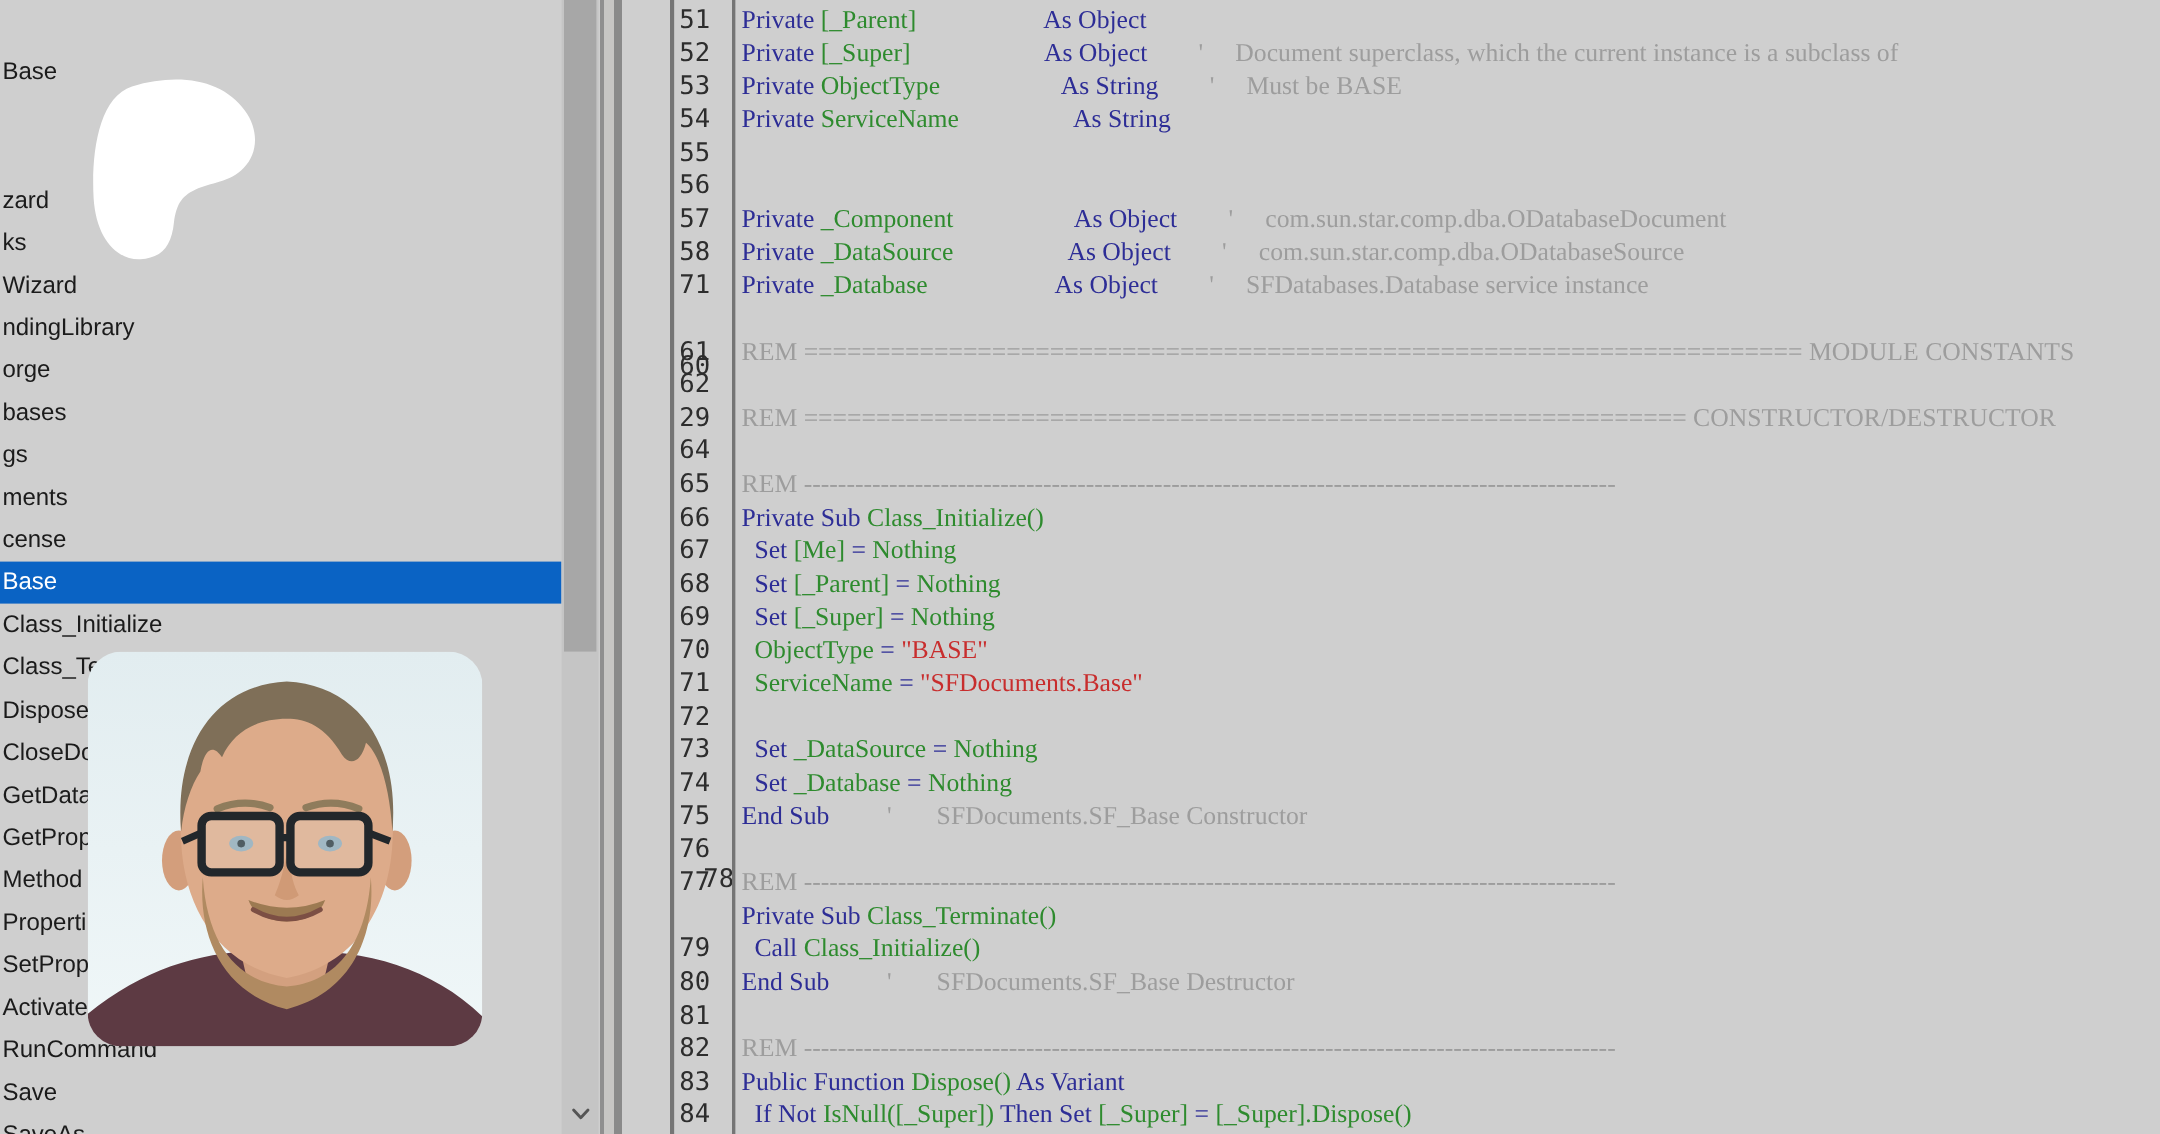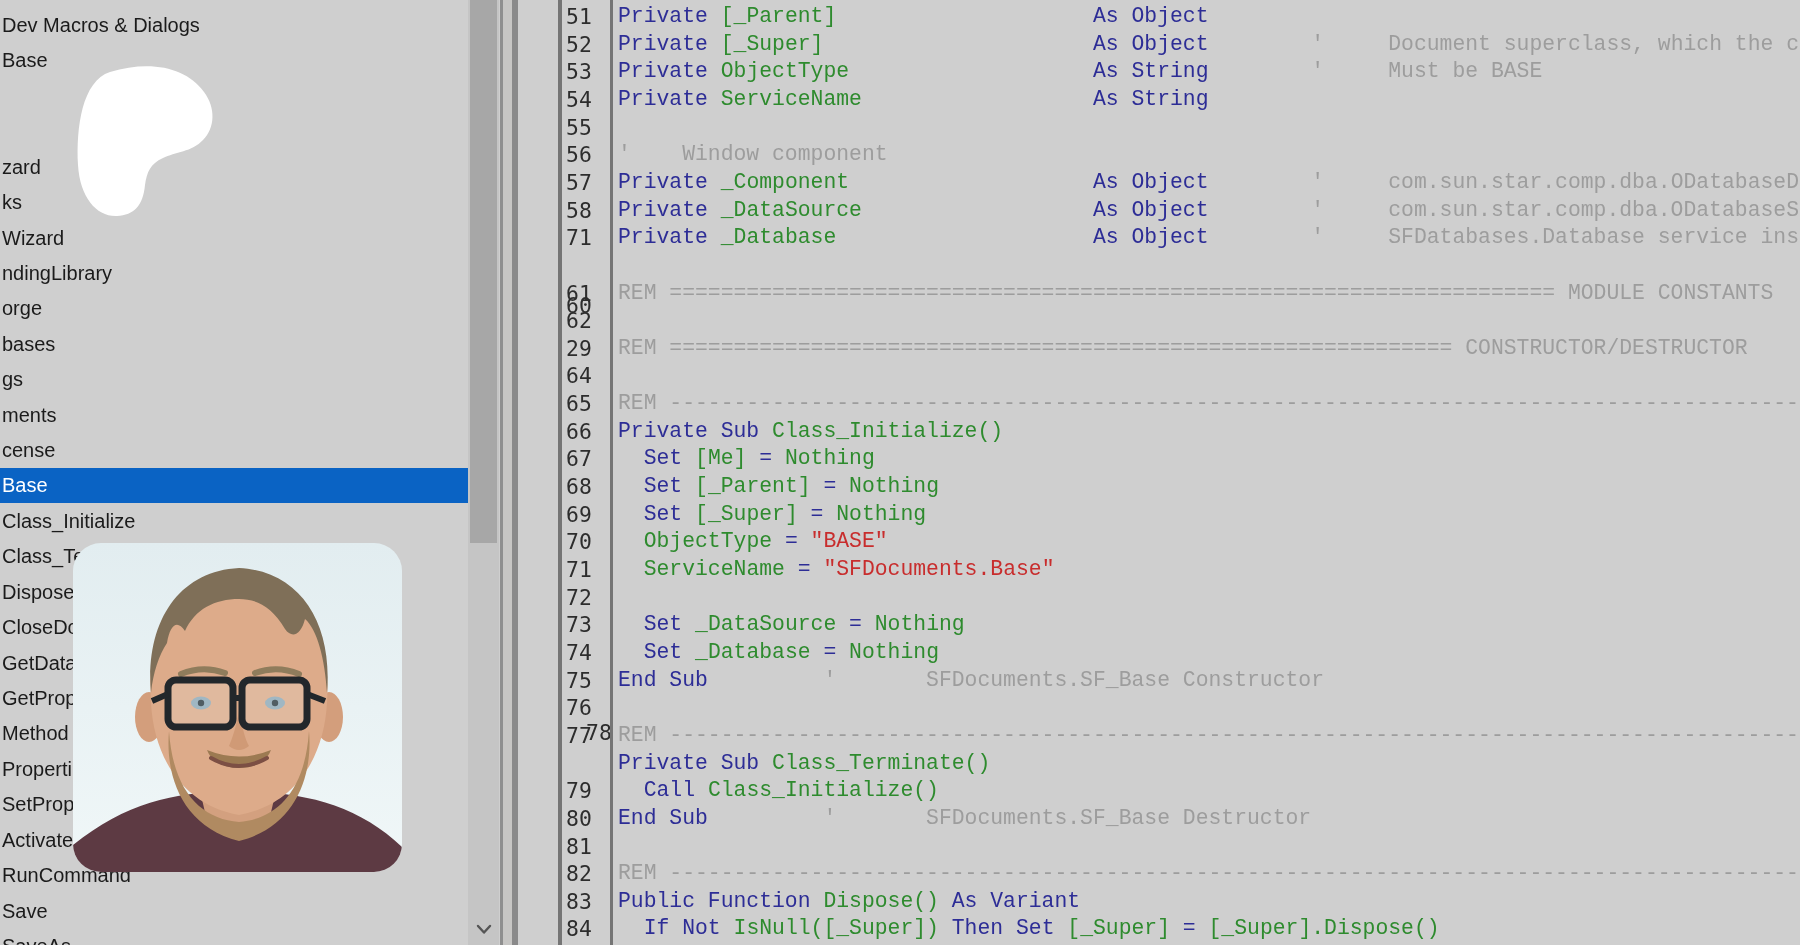--- a/index.html
+++ b/index.html
@@ -36,40 +36,39 @@
   }
   
   .gutter{
     position:absolute;left:562px;top:0;width:48px;height:945px;background:var(--bg);
     font-family:"DejaVu Sans Mono",monospace;font-size:21.4px;color:var(--num);
   }
   .gutter-sep{position:absolute;left:610px;top:0;width:3px;height:945px;background:#757575;}
   .gutter .ln{position:absolute;left:4px;height:27.65px;line-height:27.65px;white-space:pre;}
   .code-area{
     position:absolute;left:613px;top:0;width:1187px;height:945px;overflow:hidden;
-    font-family:Liberation Mono, monospace;font-size:21.4px;background:var(--bg);
+    font-family:Liberation Serif, serif;font-size:21.4px;background:var(--bg);
   }
   .code-line{position:absolute;left:5px;height:27.65px;line-height:27.65px;white-space:pre;}
   .seg-kw{color:var(--kw);}
   .seg-id{color:var(--id);}
   .seg-str{color:var(--str);}
   .seg-com{color:var(--com);}
   .seg-pl{color:var(--pl);}
   
   .blob{position:absolute;left:0;top:0;pointer-events:none;}
   .photo{
     position:absolute;left:73px;top:543px;width:329px;height:329px;
     border-radius:28px;overflow:hidden;
   }
 </style>
 </head>
 <body>
 
 <div class="tree-panel" id="tree-items">
-    <div class="tree-row" style="top: 8px;"><span>Dev Macros &amp; Dialogs</span></div>
     <div class="tree-row" style="top: 43.42px;"><span>Base</span></div>
     <div class="tree-row" style="top: 78.84px;"><span></span></div>
     <div class="tree-row" style="top: 114.26px;"><span></span></div>
     <div class="tree-row" style="top: 149.68px;"><span>zard</span></div>
     <div class="tree-row" style="top: 185.1px;"><span>ks</span></div>
     <div class="tree-row" style="top: 220.52px;"><span>Wizard</span></div>
     <div class="tree-row" style="top: 255.94px;"><span>ndingLibrary</span></div>
     <div class="tree-row" style="top: 291.36px;"><span>orge</span></div>
     <div class="tree-row" style="top: 326.78px;"><span>bases</span></div>
     <div class="tree-row" style="top: 362.2px;"><span>gs</span></div>
@@ -141,21 +140,20 @@
     <div class="ln" style="top: 915.45px;">84</div>
   </div>
 <div class="gutter-sep"></div>
 
 <div class="code-area" id="code">
     <div class="code-line" style="top: 3px;"><span class="seg-kw">Private </span><span class="seg-id">[_Parent]</span><span class="seg-pl">                    </span><span class="seg-kw">As Object</span></div>
     <div class="code-line" style="top: 30.65px;"><span class="seg-kw">Private </span><span class="seg-id">[_Super]</span><span class="seg-pl">                     </span><span class="seg-kw">As Object</span><span class="seg-com">        '     Document superclass, which the current instance is a subclass of</span></div>
     <div class="code-line" style="top: 58.3px;"><span class="seg-kw">Private </span><span class="seg-id">ObjectType</span><span class="seg-pl">                   </span><span class="seg-kw">As String</span><span class="seg-com">        '     Must be BASE</span></div>
     <div class="code-line" style="top: 85.95px;"><span class="seg-kw">Private </span><span class="seg-id">ServiceName</span><span class="seg-pl">                  </span><span class="seg-kw">As String</span></div>
     <div class="code-line" style="top: 113.6px;"></div>
-    <div class="code-line" style="top: 141.25px;"><span class="seg-com">'    Window component</span></div>
     <div class="code-line" style="top: 168.9px;"><span class="seg-kw">Private </span><span class="seg-id">_Component</span><span class="seg-pl">                   </span><span class="seg-kw">As Object</span><span class="seg-com">        '     com.sun.star.comp.dba.ODatabaseDocument</span></div>
     <div class="code-line" style="top: 196.55px;"><span class="seg-kw">Private </span><span class="seg-id">_DataSource</span><span class="seg-pl">                  </span><span class="seg-kw">As Object</span><span class="seg-com">        '     com.sun.star.comp.dba.ODatabaseSource</span></div>
     <div class="code-line" style="top: 224.2px;"><span class="seg-kw">Private </span><span class="seg-id">_Database</span><span class="seg-pl">                    </span><span class="seg-kw">As Object</span><span class="seg-com">        '     SFDatabases.Database service instance</span></div>
     <div class="code-line" style="top: 251.85px;"></div>
     <div class="code-line" style="top: 279.5px;"><span class="seg-com">REM ===================================================================== MODULE CONSTANTS</span></div>
     <div class="code-line" style="top: 307.15px;"></div>
     <div class="code-line" style="top: 334.8px;"><span class="seg-com">REM ============================================================= CONSTRUCTOR/DESTRUCTOR</span></div>
     <div class="code-line" style="top: 362.45px;"></div>
     <div class="code-line" style="top: 390.1px;"><span class="seg-com">REM -----------------------------------------------------------------------------------------------</span></div>
     <div class="code-line" style="top: 417.75px;"><span class="seg-kw">Private Sub </span><span class="seg-id">Class_Initialize()</span></div>

